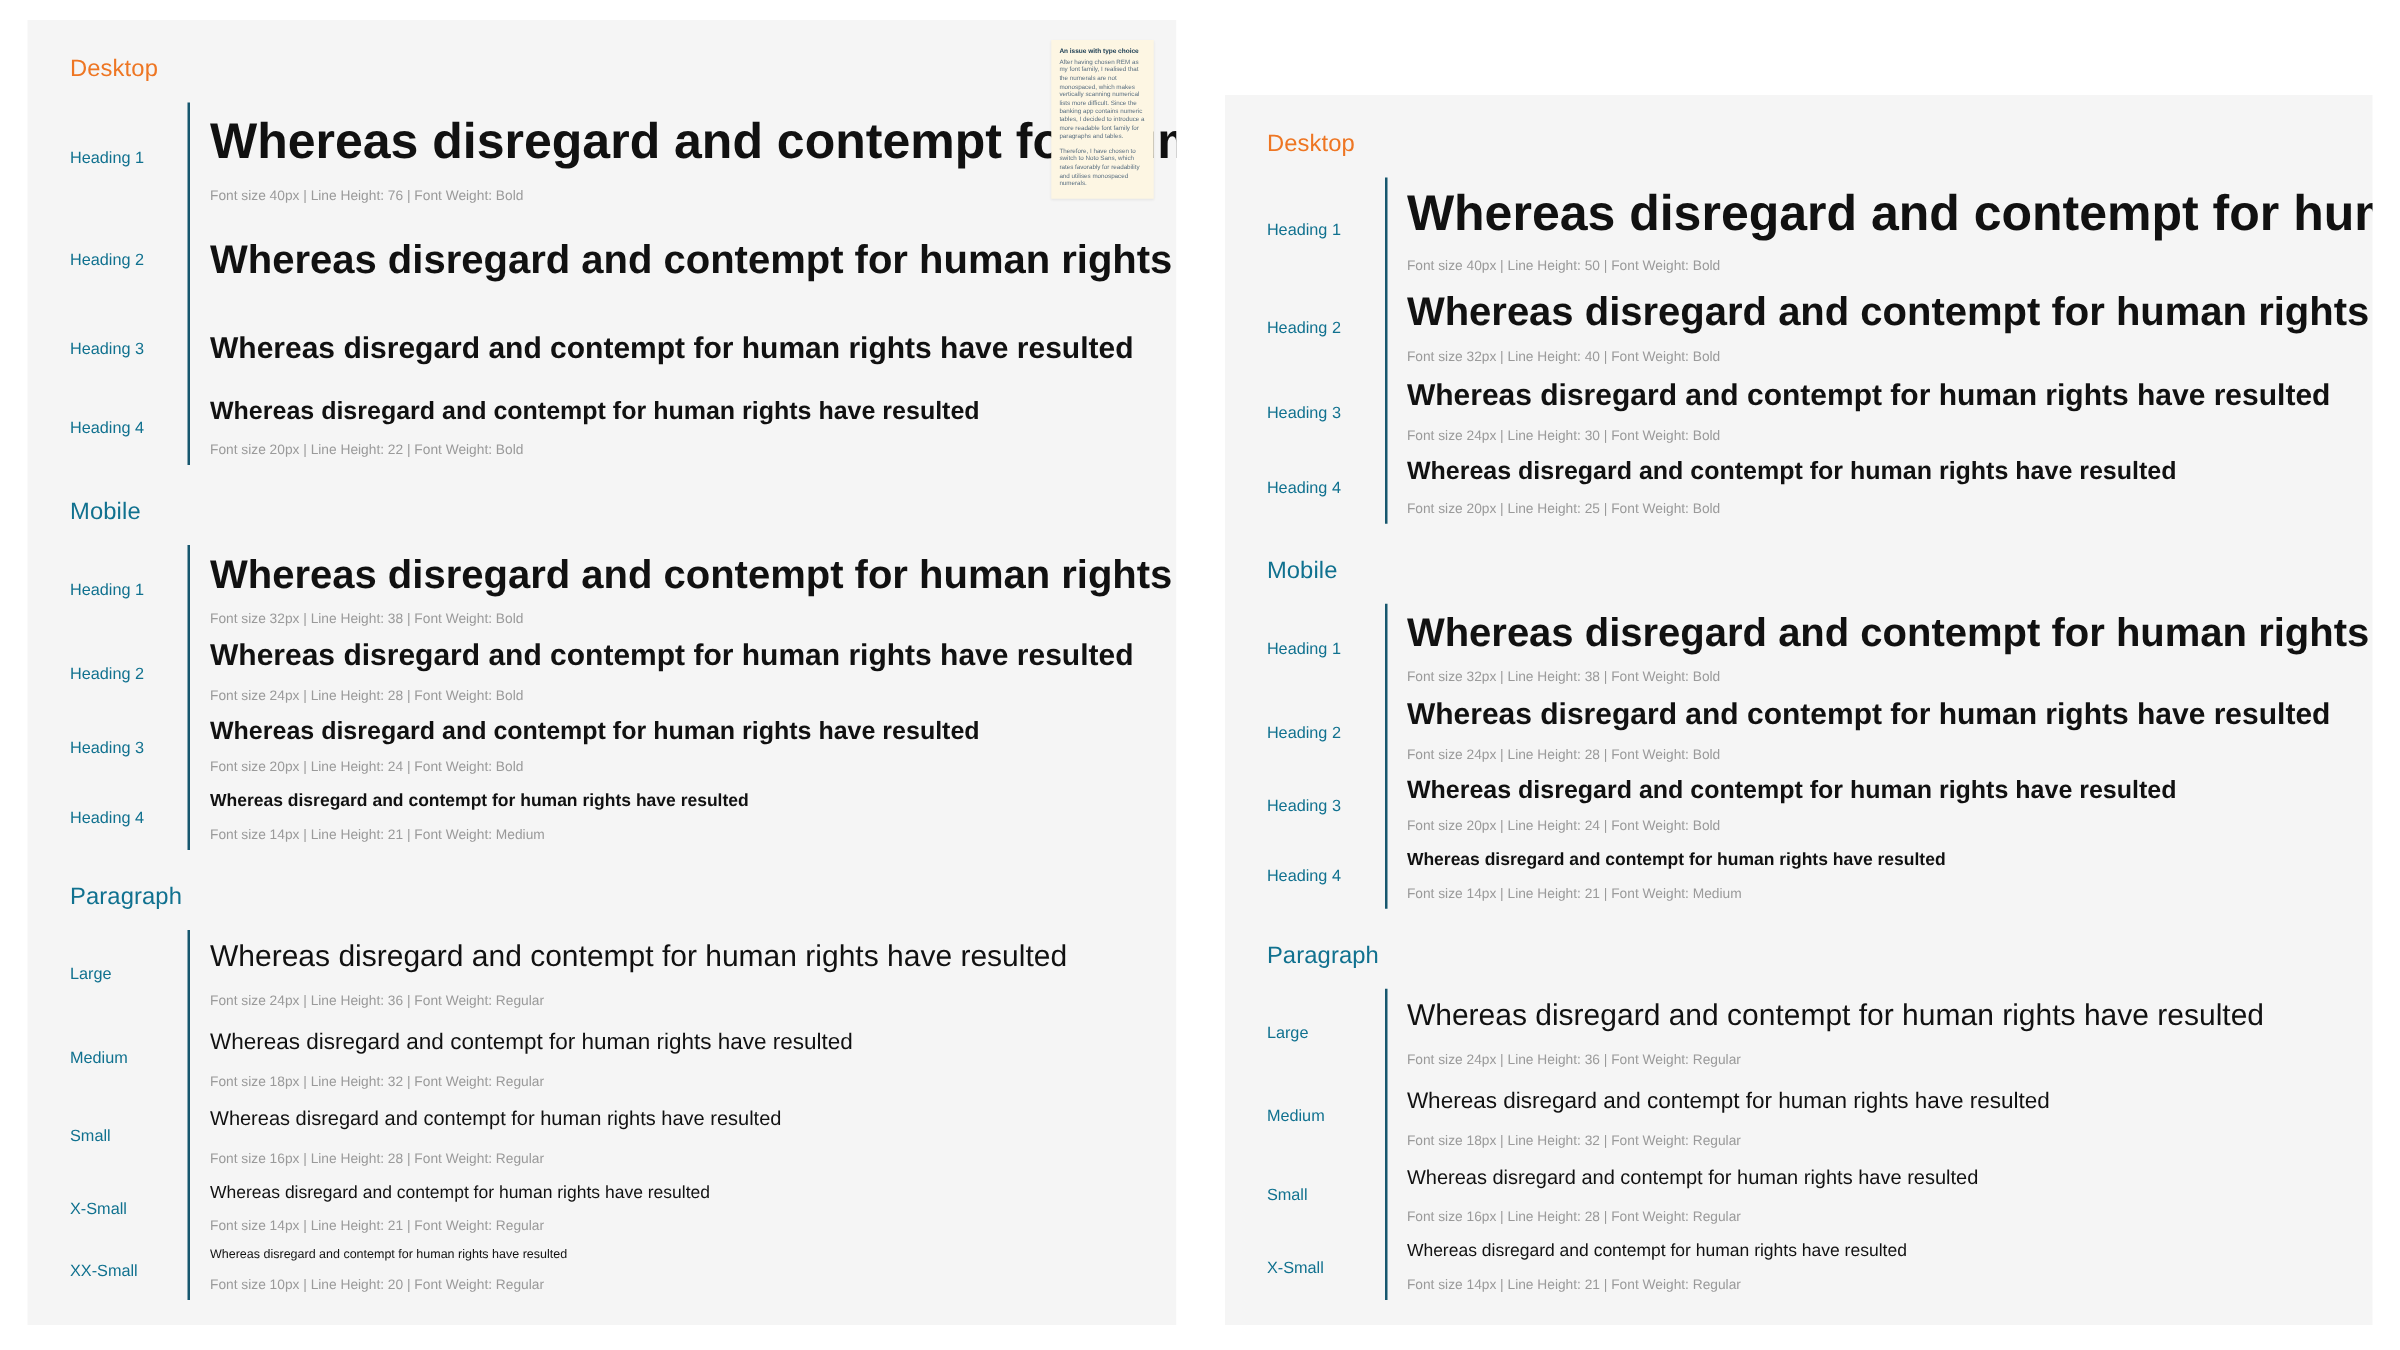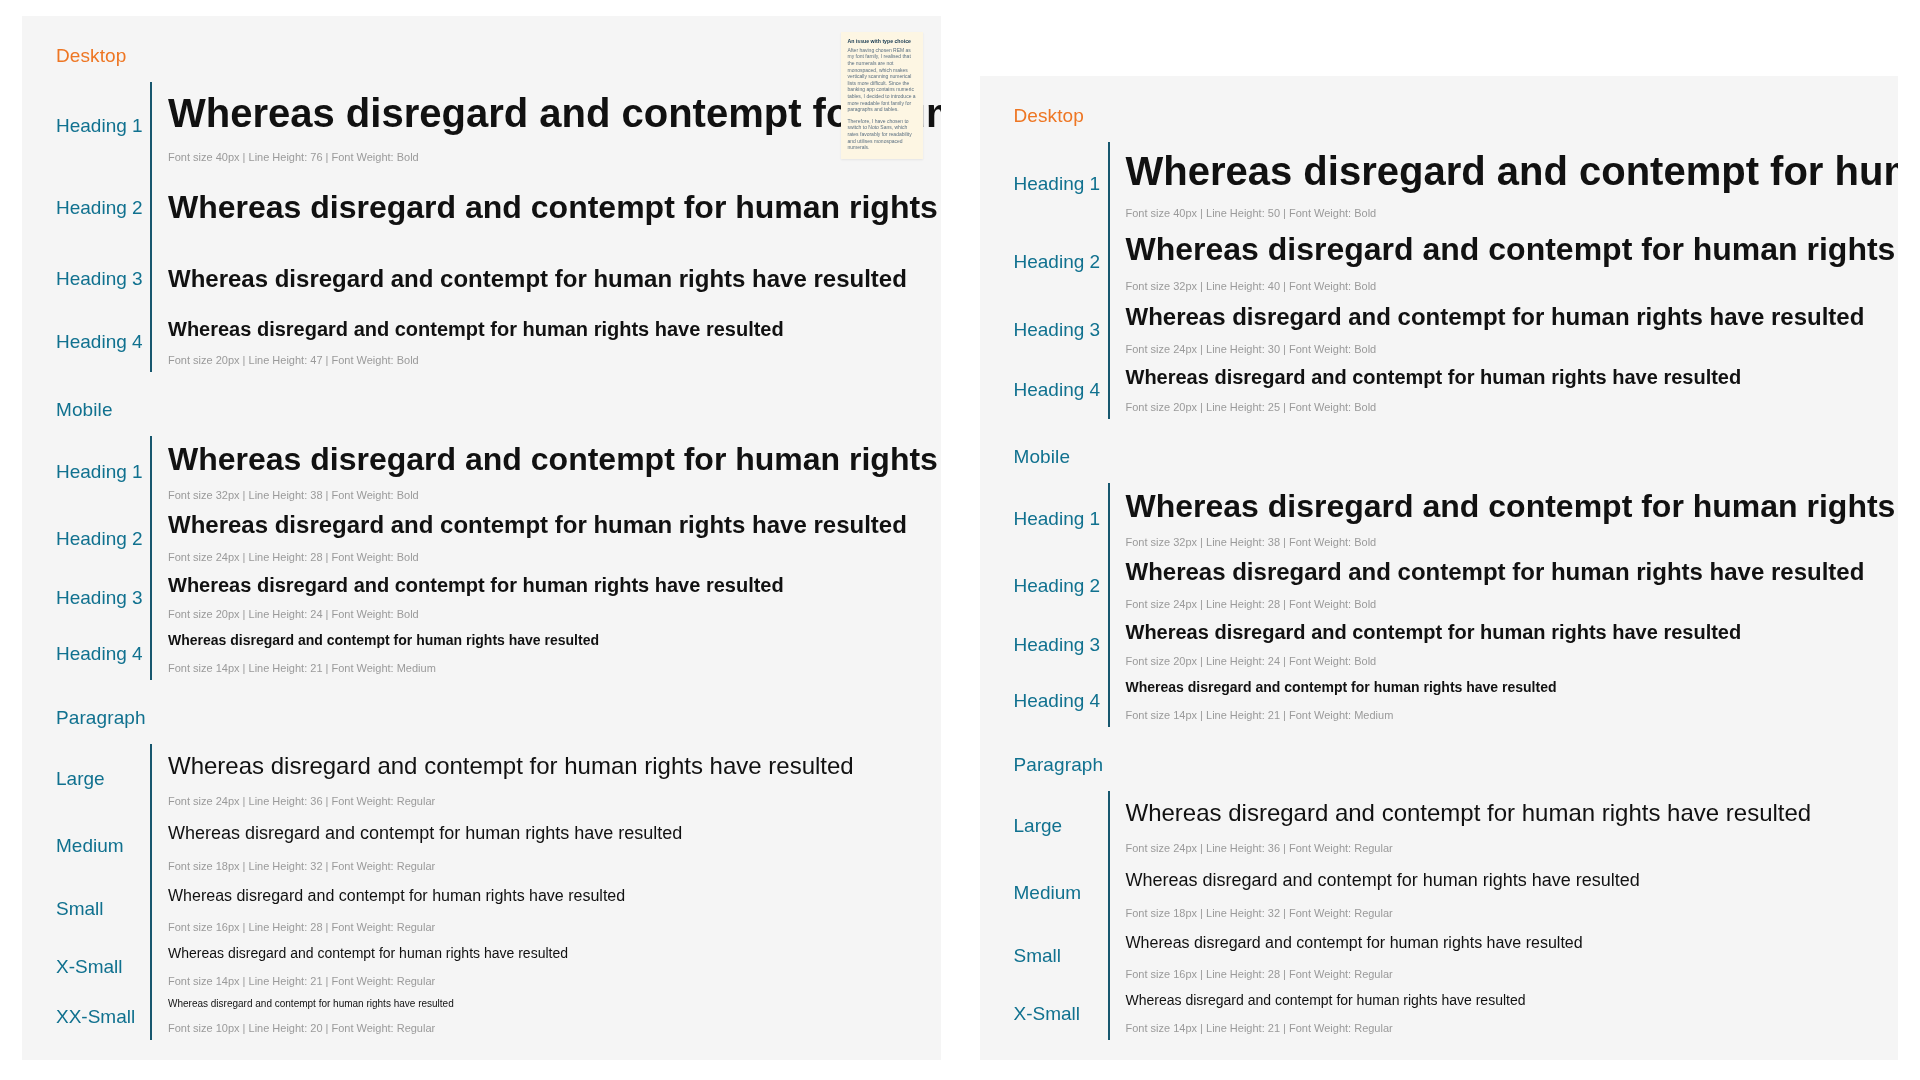--- a/index.html
+++ b/index.html
@@ -63,21 +63,21 @@
   }
 
   .rows-body {
     flex: 1 1 auto;
     border-left: 2.5px solid #17576e;
     padding-left: 16px;
   }
 
   .row-label {
     color: #10718f;
-    font-size: 19px;
+    font-size: 13px;
     font-weight: 400;
     line-height: 1;
     display: flex;
     align-items: center;
   }
 
   .row-spec {
     display: flex;
     flex-direction: column;
     justify-content: center;
@@ -144,21 +144,21 @@
                 <div class="meta" style="margin-top: 10px;">Font size 40px | Line Height: 76 | Font Weight: Bold</div>
               </div>
               <div class="row-spec" style="height: 77px;">
                 <div class="sample" style="font-size: 32px; line-height: 44px; font-weight: 700;">Whereas disregard and contempt for human rights have resulted</div>
               </div>
               <div class="row-spec" style="height: 66px;">
                 <div class="sample" style="font-size: 24px; line-height: 33px; font-weight: 700;">Whereas disregard and contempt for human rights have resulted</div>
               </div>
               <div class="row-spec" style="height: 60px;">
                 <div class="sample" style="font-size: 20px; line-height: 27px; font-weight: 700;">Whereas disregard and contempt for human rights have resulted</div>
-                <div class="meta" style="margin-top: 10px;">Font size 20px | Line Height: 47 | Font Weight: Bold</div>
+                <div class="meta" style="margin-top: 10px;">Font size 20px | Line Height: 22 | Font Weight: Bold</div>
               </div>
             </div>
           </div>
         </div>
         <div class="group">
           <div class="group-title mobile">Mobile</div>
           <div class="rows">
             <div class="rows-labels">
               <div class="row-label" style="height: 71.4px;">Heading 1</div>
               <div class="row-label" style="height: 61.8px;">Heading 2</div>

